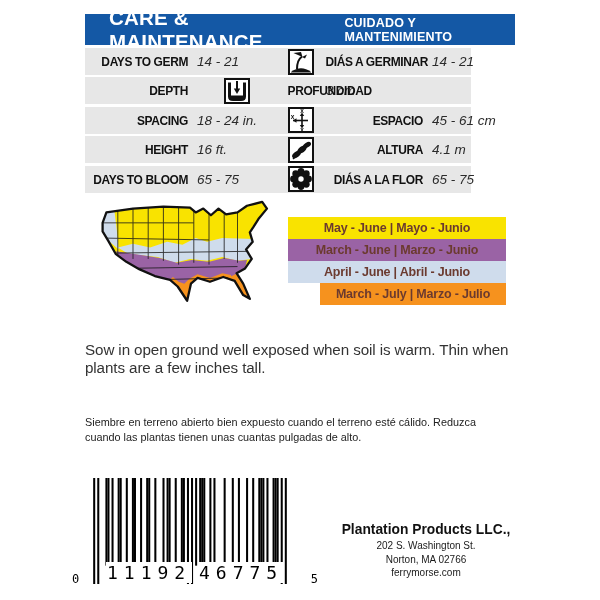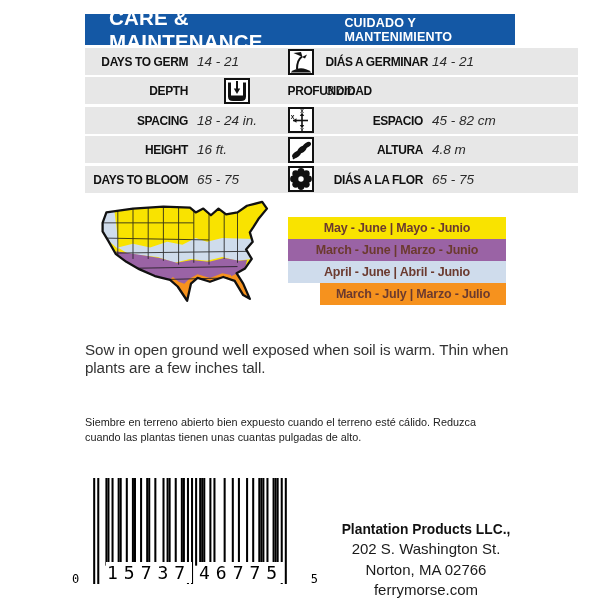--- a/index.html
+++ b/index.html
@@ -9,21 +9,21 @@
   }
   
   .topbar{
     position:absolute;left:85px;top:14px;width:430px;height:31px;
     background:#1458a5;display:flex;align-items:center;justify-content:space-between;
     box-sizing:border-box;padding:0 12px 0 24px;gap:28px;
   }
   .topbar .t-en{color:#fff;font-weight:bold;font-size:20.5px;letter-spacing:.2px;}
   .topbar .t-es{color:#fff;font-weight:bold;font-size:12.5px;letter-spacing:.2px;}
   
-  .care-table{position:absolute;left:85px;top:48px;width:493px;}
+  .care-table{position:absolute;left:85px;top:48px;width:386px;}
   .care-row{
     display:grid;grid-template-columns:103px 97px 32px 106px 92px;
     align-items:center;height:27px;margin-bottom:2.4px;background:#e7e7e7;
   }
   .c-label{font-weight:bold;font-size:13px;letter-spacing:-.4px;text-align:right;
     transform:scaleX(.92);transform-origin:100% 50%;white-space:nowrap;color:#111;}
   .c-value{font-style:italic;font-size:13.5px;color:#2b2b2b;padding-left:9px;white-space:nowrap;}
   .c-icon{display:flex;align-items:center;justify-content:center;}
   .c-icon svg{display:block;}
   
@@ -47,21 +47,21 @@
   .barcode{position:absolute;left:70px;top:474px;width:250px;height:126px;}
   .barcode svg{position:absolute;left:22px;top:4px;fill:#000;}
   .bc-num{position:absolute;font-family:"DejaVu Sans Mono","Liberation Mono",monospace;color:#000;}
   .bc-left{left:2px;top:98px;font-size:12px;}
   .bc-right{right:2px;top:98px;font-size:12px;}
   .bc-g1{left:36px;top:88px;width:84px;text-align:center;font-size:18px;letter-spacing:6px;background:#fff;padding:0 1px;}
   .bc-g2{left:128px;top:88px;width:84px;text-align:center;font-size:18px;letter-spacing:6px;background:#fff;padding:0 1px;}
   
   .company{position:absolute;left:320px;top:521px;width:212px;text-align:center;line-height:1.34;}
   .company .co-name{font-weight:bold;font-size:13.8px;color:#111;}
-  .company div{font-size:15px;color:#1a1a1a;}
+  .company div{font-size:10px;color:#1a1a1a;}
 </style>
 </head>
 <body>
 
 <div class="packet">
 
   <div class="topbar">
     <span class="t-en">CARE &amp; MAINTENANCE</span>
     <span class="t-es">CUIDADO Y MANTENIMIENTO</span>
   </div>
@@ -109,37 +109,37 @@
           <line x1="5" y1="13.5" x2="20" y2="13.5" stroke="#111" stroke-width="1.6"></line>
           <path d="M11.8,9 L16.2,9 L14,5.5 Z" fill="#111"></path>
           <path d="M11.8,18 L16.2,18 L14,21.5 Z" fill="#111"></path>
           <path d="M8.5,11.3 L8.5,15.7 L5,13.5 Z" fill="#111"></path>
           <text x="14" y="5.5" font-size="6.5" font-weight="bold" text-anchor="middle" fill="#111" font-family="Liberation Sans, sans-serif">x</text>
           <text x="4.5" y="12" font-size="6.5" font-weight="bold" text-anchor="middle" fill="#111" font-family="Liberation Sans, sans-serif">x</text>
           <text x="14" y="25" font-size="6.5" font-weight="bold" text-anchor="middle" fill="#111" font-family="Liberation Sans, sans-serif">x</text>
         </svg>
       </span>
       <span class="c-label">ESPACIO</span>
-      <span class="c-value">45 - 82 cm</span>
+      <span class="c-value">45 - 61 cm</span>
     </div>
 
     <div class="care-row">
       <span class="c-label">HEIGHT</span>
       <span class="c-value">16 ft.</span>
       <span class="c-icon">
         <svg width="26" height="26" viewBox="0 0 26 26">
           <rect x="1" y="1" width="24" height="24" fill="#fff" stroke="#111" stroke-width="2"></rect>
           <line x1="5" y1="22" x2="21" y2="6" stroke="#111" stroke-width="1.4"></line>
           <ellipse cx="8.5" cy="17.5" rx="5" ry="2.8" transform="rotate(-38 8.5 17.5)" fill="#111"></ellipse>
           <ellipse cx="14" cy="12.5" rx="5.4" ry="3" transform="rotate(-36 14 12.5)" fill="#111"></ellipse>
           <ellipse cx="19" cy="8" rx="4.4" ry="2.5" transform="rotate(-32 19 8)" fill="#111"></ellipse>
         </svg>
       </span>
       <span class="c-label">ALTURA</span>
-      <span class="c-value">4.8 m</span>
+      <span class="c-value">4.1 m</span>
     </div>
 
     <div class="care-row">
       <span class="c-label">DAYS TO BLOOM</span>
       <span class="c-value">65 - 75</span>
       <span class="c-icon">
         <svg width="26" height="26" viewBox="0 0 26 26">
           <rect x="1" y="1" width="24" height="24" fill="#fff" stroke="#111" stroke-width="2"></rect>
           <g fill="#111">
             <circle cx="13" cy="5.5" r="3.4"></circle>
@@ -245,21 +245,21 @@
         <rect x="164" y="0" width="2" height="86"></rect>
         <rect x="166" y="0" width="2" height="86"></rect>
         <rect x="170" y="0" width="2" height="86"></rect>
         <rect x="176" y="0" width="2" height="86"></rect>
         <rect x="178" y="0" width="2" height="86"></rect>
         <rect x="180" y="0" width="2" height="86"></rect>
         <rect x="184" y="0" width="2" height="104"></rect>
         <rect x="188" y="0" width="2" height="104"></rect>
       </svg>
     <span class="bc-num bc-left">0</span>
-    <span class="bc-num bc-g1">15737</span>
+    <span class="bc-num bc-g1">11192</span>
     <span class="bc-num bc-g2">46775</span>
     <span class="bc-num bc-right">5</span>
   </div>
 
   <div class="company">
     <div class="co-name">Plantation Products LLC.,</div>
     <div>202 S. Washington St.</div>
     <div>Norton, MA 02766</div>
     <div>ferrymorse.com</div>
   </div>

